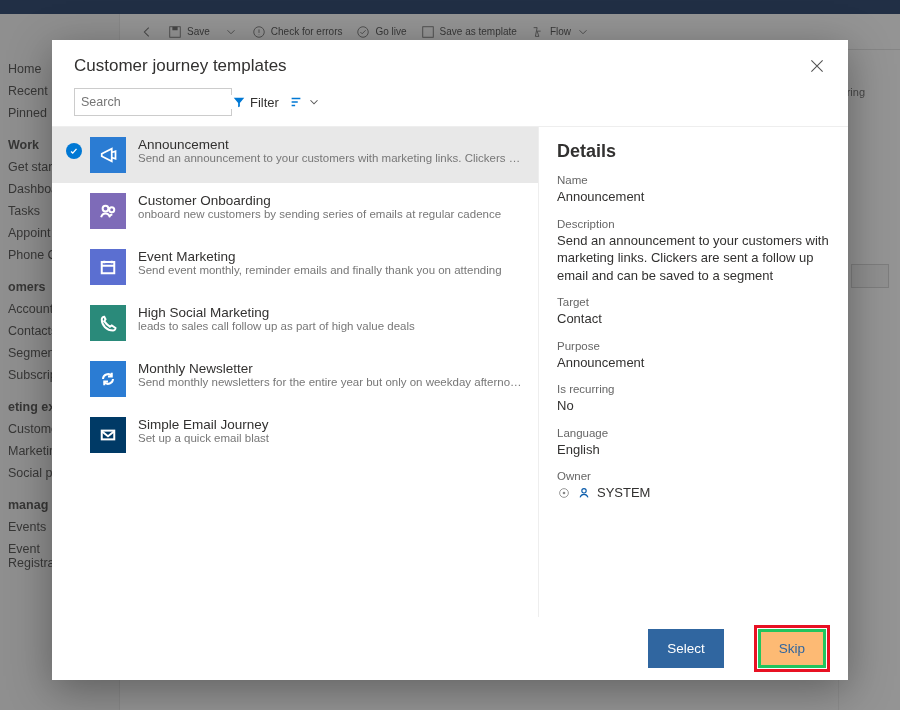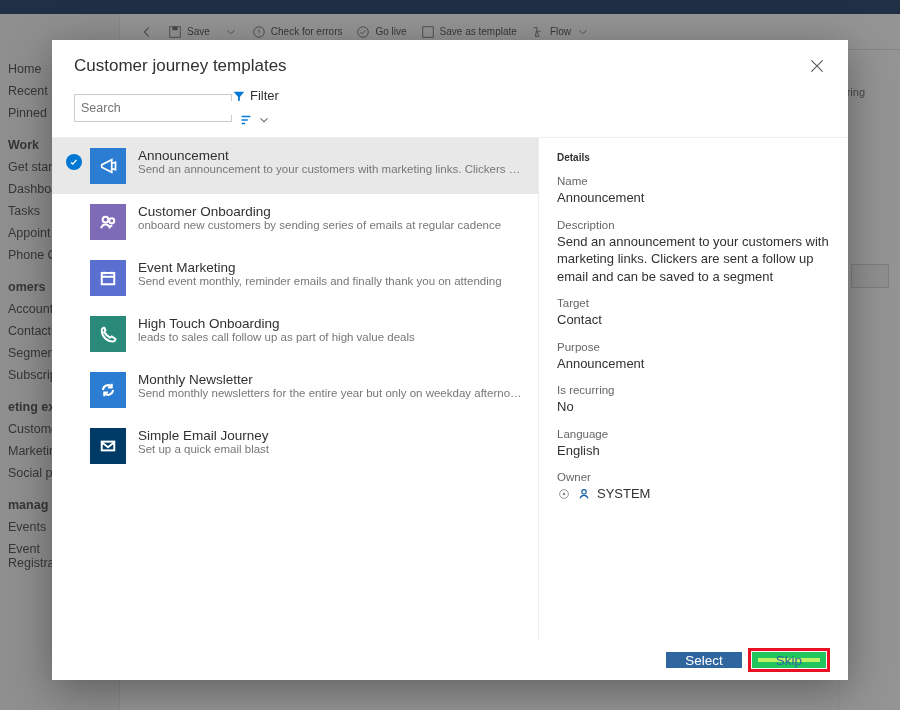--- a/index.html
+++ b/index.html
@@ -20,48 +20,48 @@
 
   
   .modal { position: absolute; z-index: 10; left: 52px; top: 40px; right: 52px; bottom: 30px; background: #fff; box-shadow: 0 10px 40px rgba(0,0,0,0.35); display: flex; flex-direction: column; }
   .m-head { padding: 16px 22px 8px; display: flex; justify-content: space-between; align-items: center; }
   .m-title { font-size: 17px; font-weight: 400; color: #323130; }
   .m-close { width: 18px; height: 18px; cursor: pointer; color: #444; }
   .m-toolbar { padding: 4px 22px 10px; display: flex; align-items: center; }
   .search { width: 158px; height: 28px; border: 1px solid #ccc; display: flex; align-items: center; padding: 0 6px; }
   .search input { border: none; outline: none; flex: 1; font-size: 12.5px; }
   .search svg { width: 14px; height: 14px; }
-  .filter-group { display: flex; align-items: center; gap: 10px; font-size: 13px; color: #323130; flex-direction: column; }
+  .filter-group { display: flex; align-items: center; gap: 10px; font-size: 13px; color: #323130; }
   .filter-group .f { display: flex; align-items: center; gap: 4px; cursor: pointer; }
   .filter-group svg { width: 14px; height: 14px; }
 
   .m-body { flex: 1; display: flex; border-top: 1px solid #eee; overflow: hidden; }
   .list { flex: 1.02; overflow-y: auto; }
   .tpl { display: flex; align-items: flex-start; gap: 12px; padding: 10px 14px 10px 38px; position: relative; cursor: pointer; }
   .tpl.selected { background: #e8e8e8; }
   .tpl .chk { position: absolute; left: 14px; top: 16px; width: 16px; height: 16px; border-radius: 50%; background: #0078d4; display: flex; align-items: center; justify-content: center; }
   .tpl .chk svg { width: 10px; height: 10px; stroke: #fff; }
   .tpl .ico { width: 36px; height: 36px; display: flex; align-items: center; justify-content: center; flex-shrink: 0; }
   .tpl .ico svg { width: 20px; height: 20px; stroke: #fff; fill: none; stroke-width: 1.6; }
   .tpl .txt { flex: 1; min-width: 0; }
   .tpl .ttl { font-size: 13.5px; color: #323130; }
   .tpl .desc { font-size: 11.5px; color: #777; white-space: nowrap; overflow: hidden; text-overflow: ellipsis; }
 
   .details { width: 310px; border-left: 1px solid #eee; padding: 14px 18px; font-size: 13px; color: #323130; overflow-y: auto; }
-  .details h3 { font-size: 10px; font-weight: 600; margin-bottom: 12px; }
+  .details h3 { font-size: 18px; font-weight: 600; margin-bottom: 12px; }
   .details .fld { margin-bottom: 12px; }
   .details .lbl { font-size: 11.5px; color: #666; margin-bottom: 2px; }
   .details .val { font-size: 13px; color: #323130; line-height: 1.35; }
   .owner { display: flex; align-items: center; gap: 6px; color: #0b5cab; }
   .owner svg { width: 14px; height: 14px; }
 
   .m-foot { padding: 12px 22px; display: flex; justify-content: flex-end; gap: 10px; }
-  .btn { height: 16px; padding: 0 18px; font-size: 13.5px; cursor: pointer; display: flex; align-items: center; }
+  .btn { height: 39px; padding: 0 18px; font-size: 13.5px; cursor: pointer; display: flex; align-items: center; }
   .btn-primary { background: #3066a0; color: #fff; border: 1px solid #3066a0; }
-  .btn-secondary { background: #bef264; color: #3066a0; border: 6px solid #22c55e; }
+  .btn-secondary { background: #fdba74; color: #3066a0; border: 3px solid #22c55e; margin-left: 24px; }
   .highlight { outline: 3px solid #e81123; outline-offset: 1px; }
 </style>
 </head>
 <body>
 
 <div class="bg">
   <div class="bg-topbar"></div>
   <div class="bg-left">
     <div class="sec">Home</div>
     <div class="sec">Recent</div>
@@ -217,21 +217,21 @@
             <div class="desc">Send event monthly, reminder emails and finally thank you on attending</div>
           </div>
         </div>
         <div class="tpl">
           <div class="ico" style="background:#2a8a7a">
             <svg viewBox="0 0 16 16">
               <path d="M5 3c-1 0-2 1-2 2 0 5 4 9 9 9 1 0 2-1 2-2l-3-2-1.5 1C8 10 6 8 5 6.5l1-1.5z" stroke="#fff" fill="none"></path>
             </svg>
           </div>
           <div class="txt">
-            <div class="ttl">High Touch Onboarding</div>
+            <div class="ttl">High Social Marketing</div>
             <div class="desc">leads to sales call follow up as part of high value deals</div>
           </div>
         </div>
         <div class="tpl">
           <div class="ico" style="background:#2b7cd3">
             <svg viewBox="0 0 16 16">
               <path d="M4 8a4 4 0 0 1 7-2.5M12 8a4 4 0 0 1-7 2.5" stroke="#fff" fill="none"></path>
               <path d="M11 3v3h-3M5 13v-3h3" stroke="#fff" fill="none"></path>
             </svg>
           </div>

